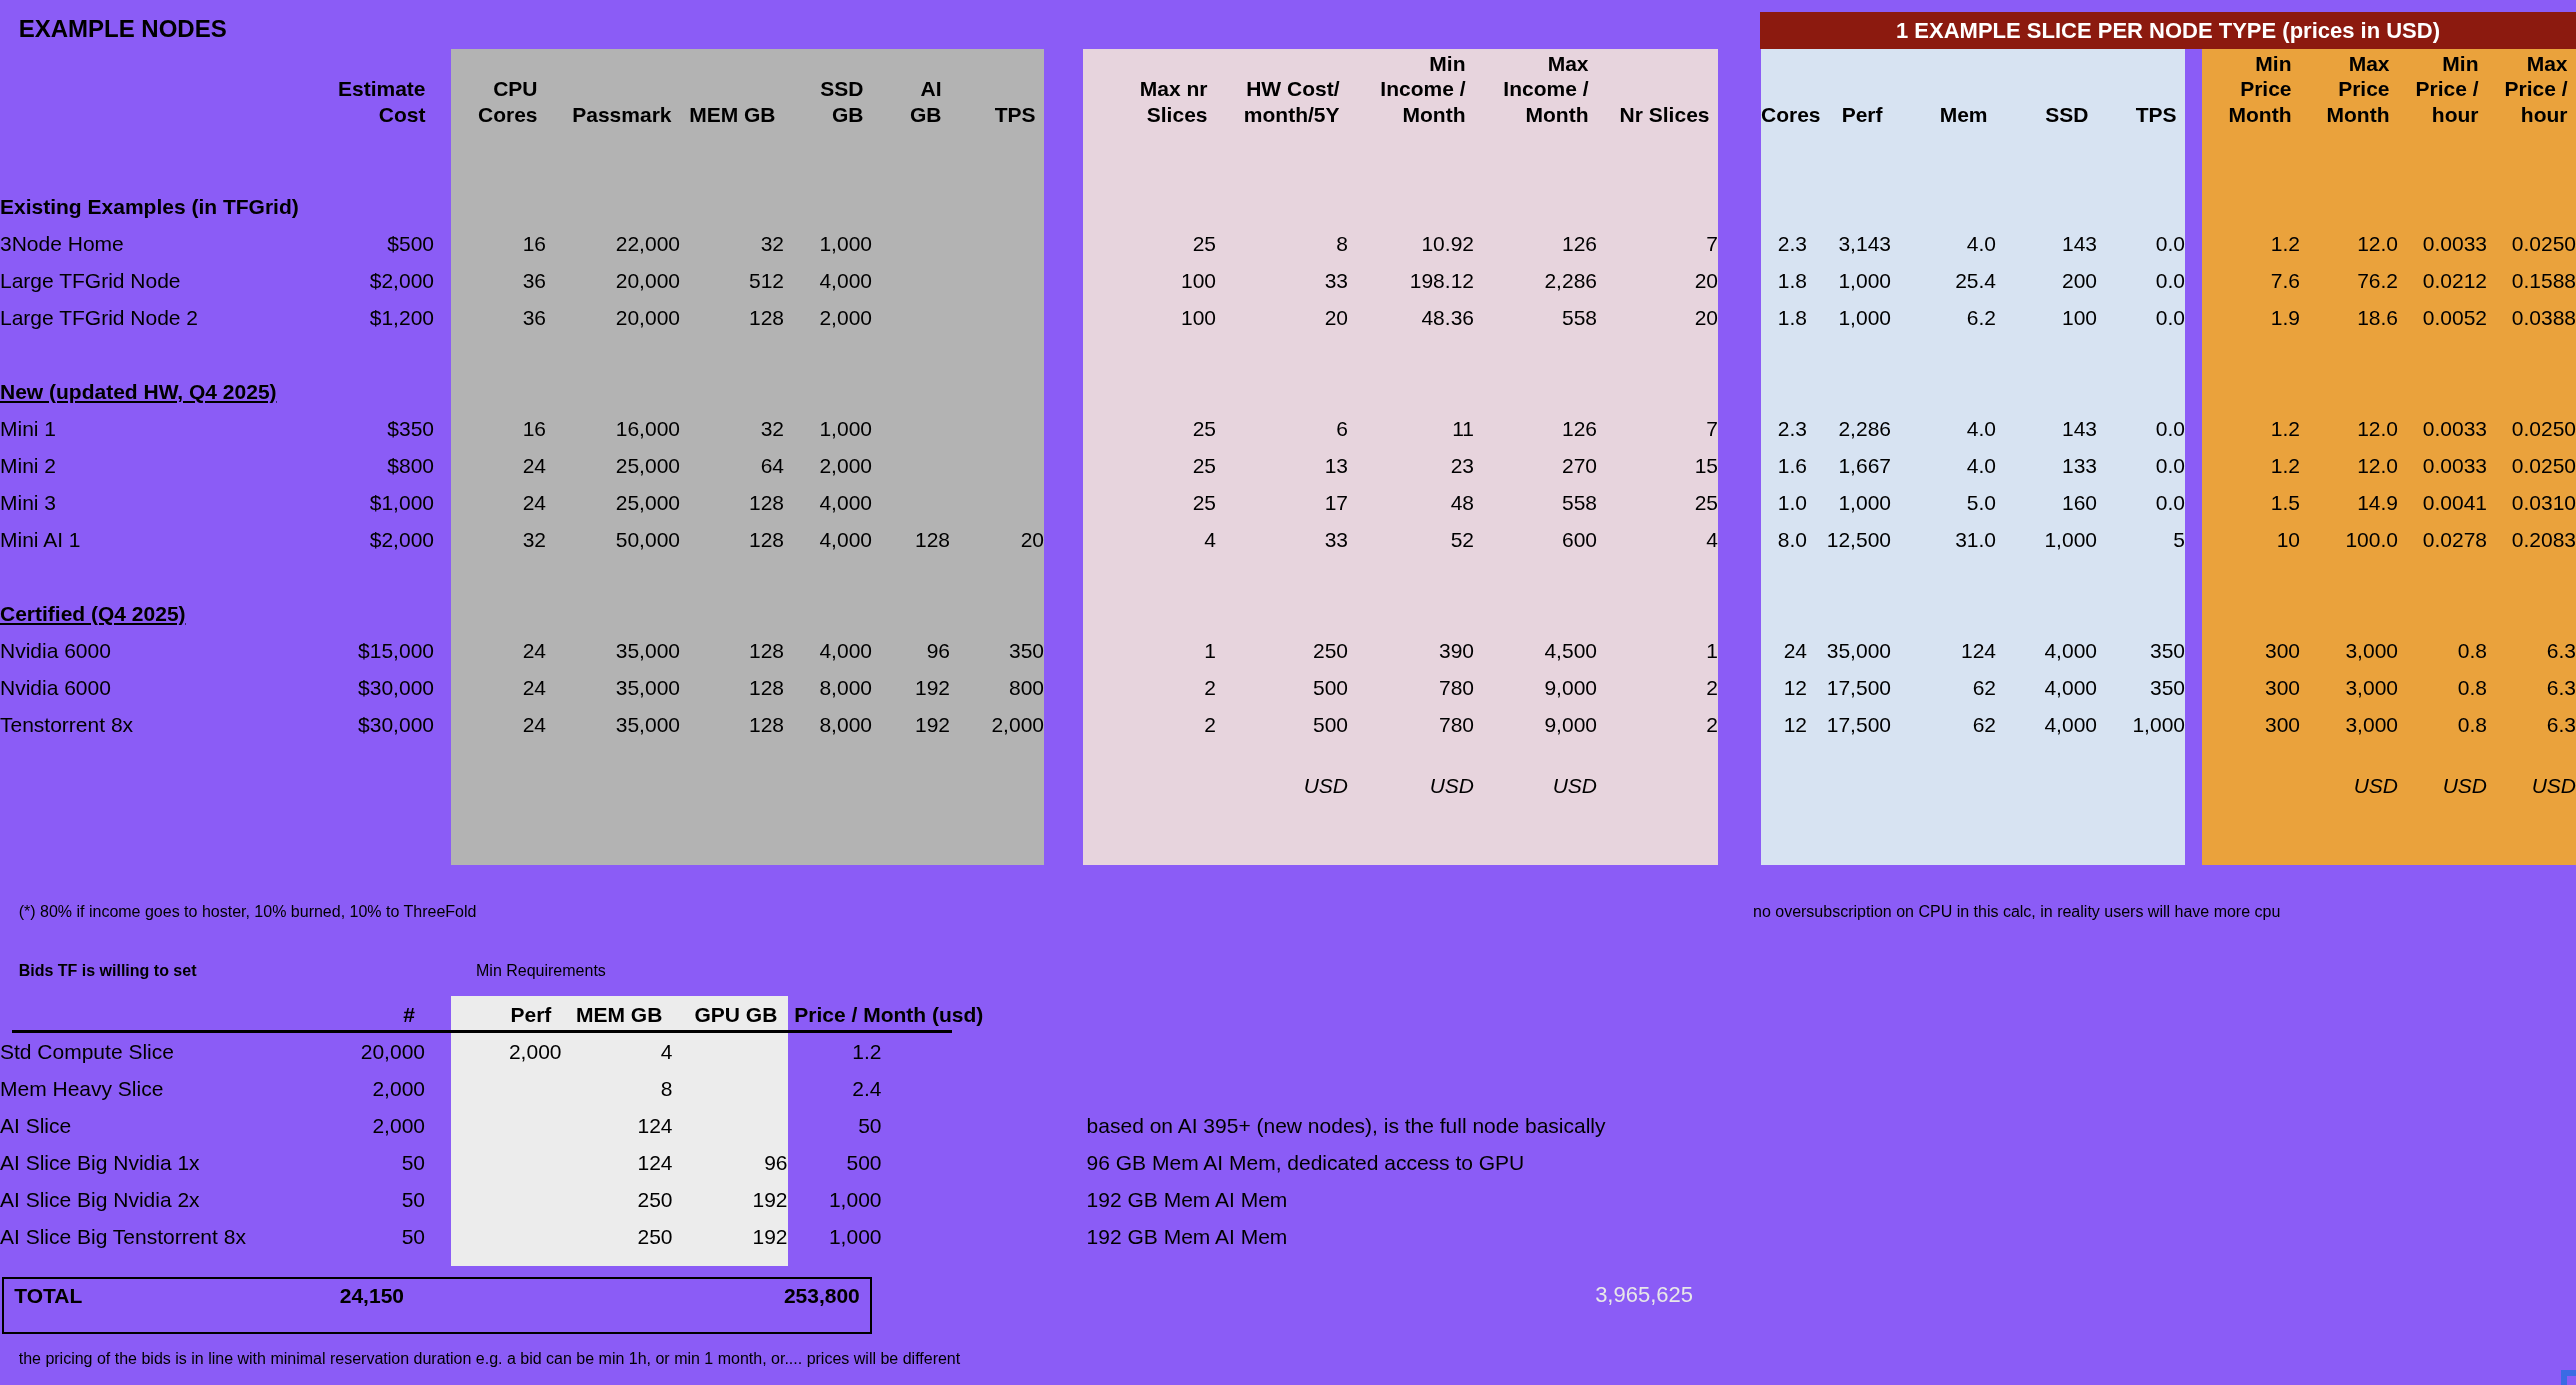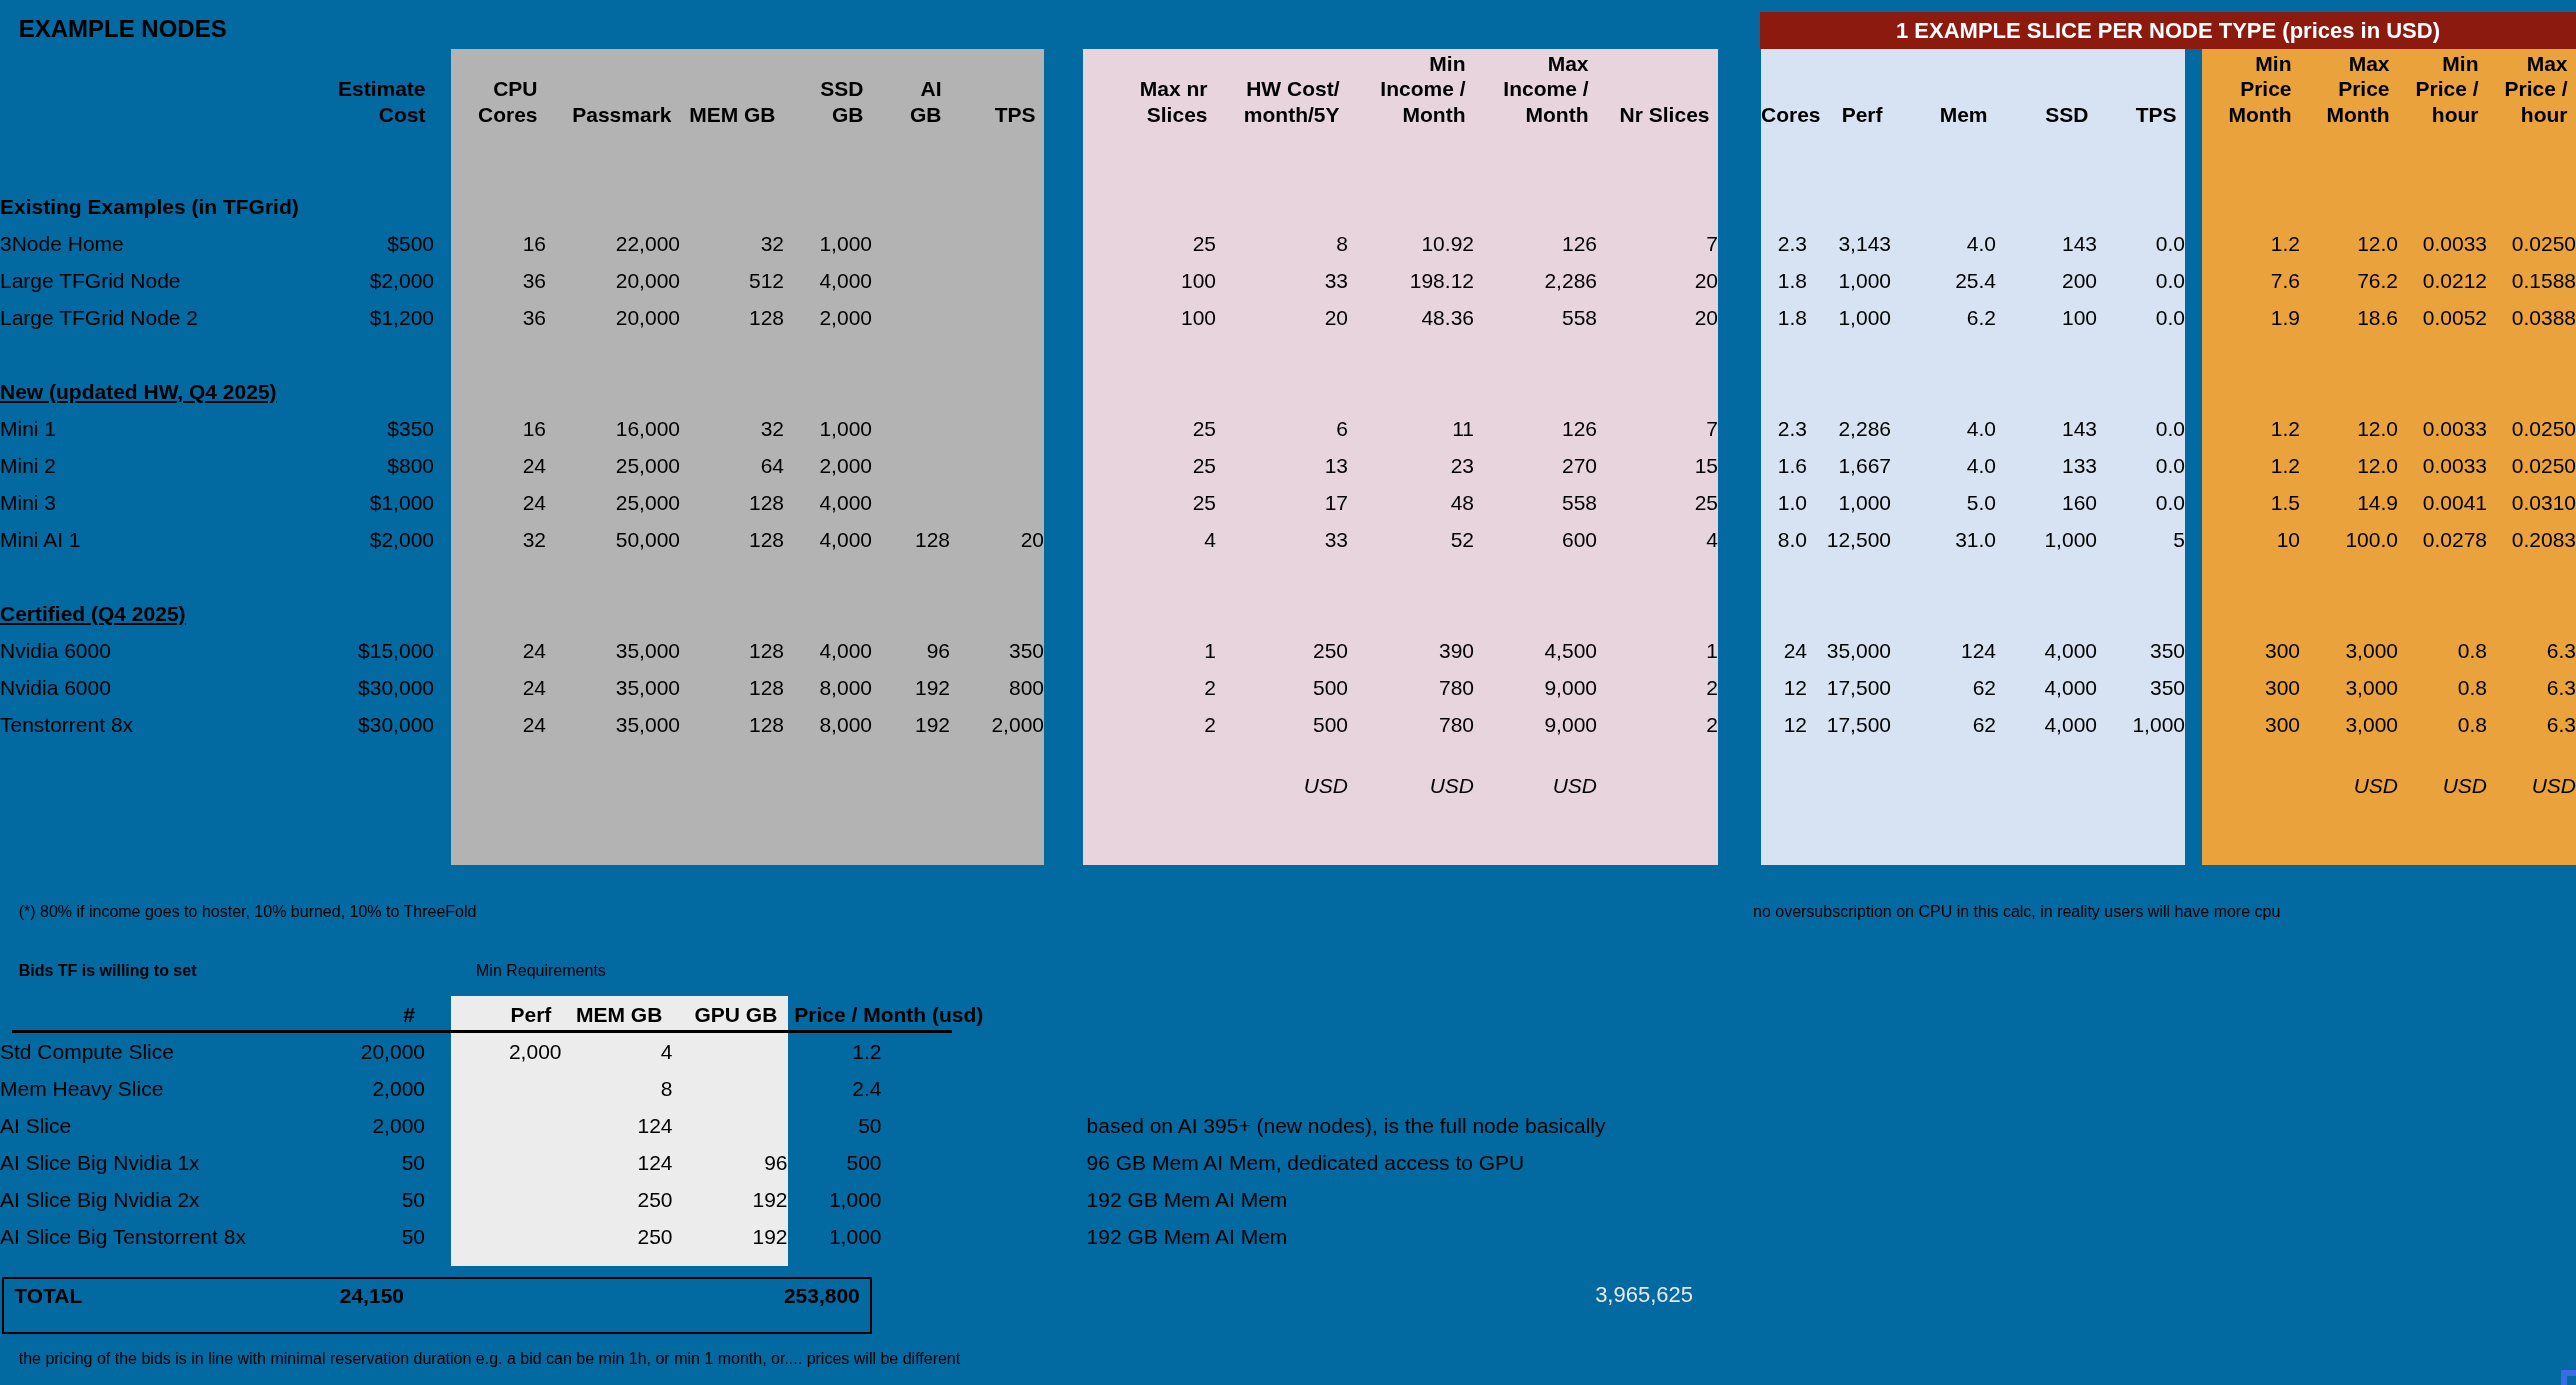--- a/index.html
+++ b/index.html
@@ -1,16 +1,16 @@
 <!DOCTYPE html>
 <html style="font-size:13.6px"><head>
 <meta charset="utf-8">
 <style>
   html,body{margin:0;padding:0;background:#fff;}
-  #canvas{position:relative;width:2576px;height:1386px;background:#0369a1;overflow:hidden;
+  #canvas{position:relative;width:2576px;height:1386px;background:#8b5cf6;overflow:hidden;
           font-family:"Liberation Sans","DejaVu Sans",sans-serif;color:#000;}
   
   #title{position:absolute;left:18.7px;top:15.3px;font-size:24px;font-weight:bold;white-space:nowrap;}
   #banner{position:absolute;left:1760px;top:12px;width:816px;height:37px;background:#8c1a0f;
           color:#fff;font-weight:bold;font-size:22px;display:flex;align-items:center;justify-content:center;white-space:nowrap;}
   
   table{border-collapse:collapse;table-layout:fixed;}
   #main{position:absolute;left:0;top:49px;width:2576px;}
   #main td,#main th{font-size:21px;overflow:visible;white-space:nowrap;padding:0;vertical-align:middle;}
   #main thead tr{height:85px;}

